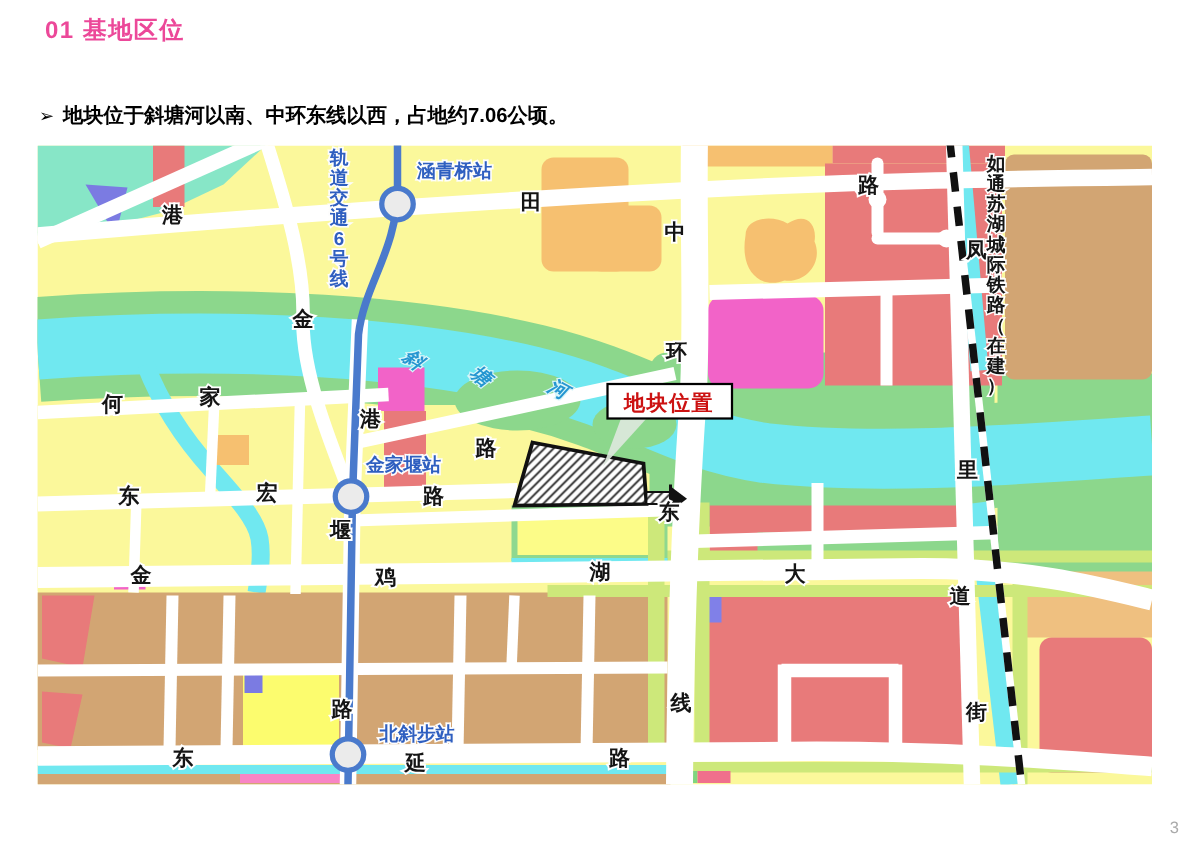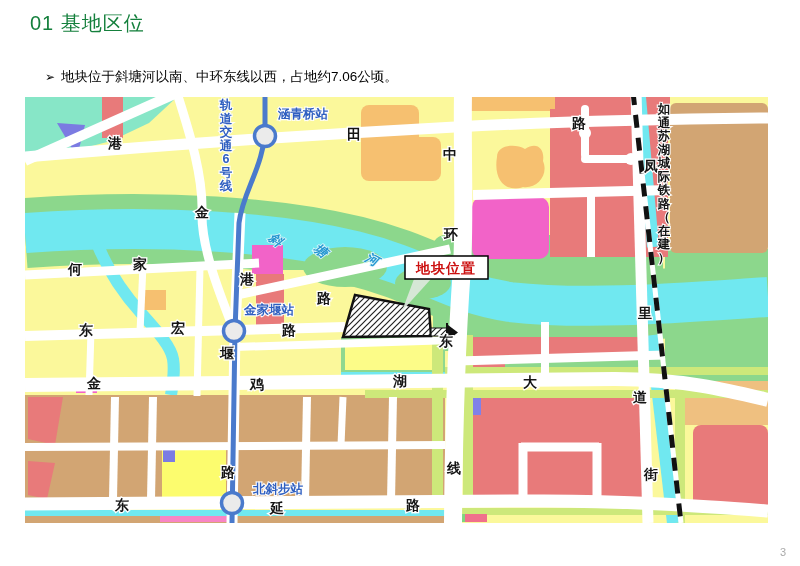--- a/index.html
+++ b/index.html
@@ -1,21 +1,21 @@
 <!DOCTYPE html>
 <html><head>
 <meta charset="utf-8">
 <style>
   html,body{margin:0;padding:0;background:#ffffff;}
   body{width:800px;height:566px;position:relative;overflow:hidden;
        font-family:"Liberation Sans","DejaVu Sans",sans-serif;}
   .slide{position:absolute;inset:0;background:#ffffff;}
-  .title{position:absolute;left:30px;top:10px;font-size:20px;font-weight:normal;
-         color:#15803d;letter-spacing:1px;}
-  .bullet{position:absolute;left:45px;top:68px;font-size:13.5px;color:#000;}
+  .title{position:absolute;left:30px;top:10px;font-size:16px;font-weight:bold;
+         color:#ec4899;letter-spacing:1px;}
+  .bullet{position:absolute;left:26px;top:68px;font-size:13.5px;color:#000;font-weight:bold;}
   .bullet .marker{margin-right:6px;font-size:12px;}
   .pagenum{position:absolute;right:14px;bottom:8px;font-size:11px;color:#aaa;}
   .mapwrap{position:absolute;left:25px;top:97px;width:743px;height:426px;}
   svg{display:block;}
   .lbl{font-family:"Liberation Sans","DejaVu Sans",sans-serif;text-anchor:middle;}
   .road{font-size:14px;font-weight:bold;fill:#141414;paint-order:stroke;stroke:#ffffff;stroke-width:2.5px;}
   .station{font-size:12.5px;font-weight:bold;fill:#2f5fc0;paint-order:stroke;stroke:#fdfdfd;stroke-width:2.2px;}
   .metro{font-size:12.5px;font-weight:bold;fill:#2f5fc0;paint-order:stroke;stroke:#fdfdfd;stroke-width:2.2px;}
   .rail{font-size:12.5px;font-weight:bold;fill:#151515;paint-order:stroke;stroke:#ffffff;stroke-width:2px;}
   .river{font-size:13px;font-weight:bold;font-style:italic;fill:#2596d1;paint-order:stroke;stroke:#d9f6f9;stroke-width:1.6px;}

